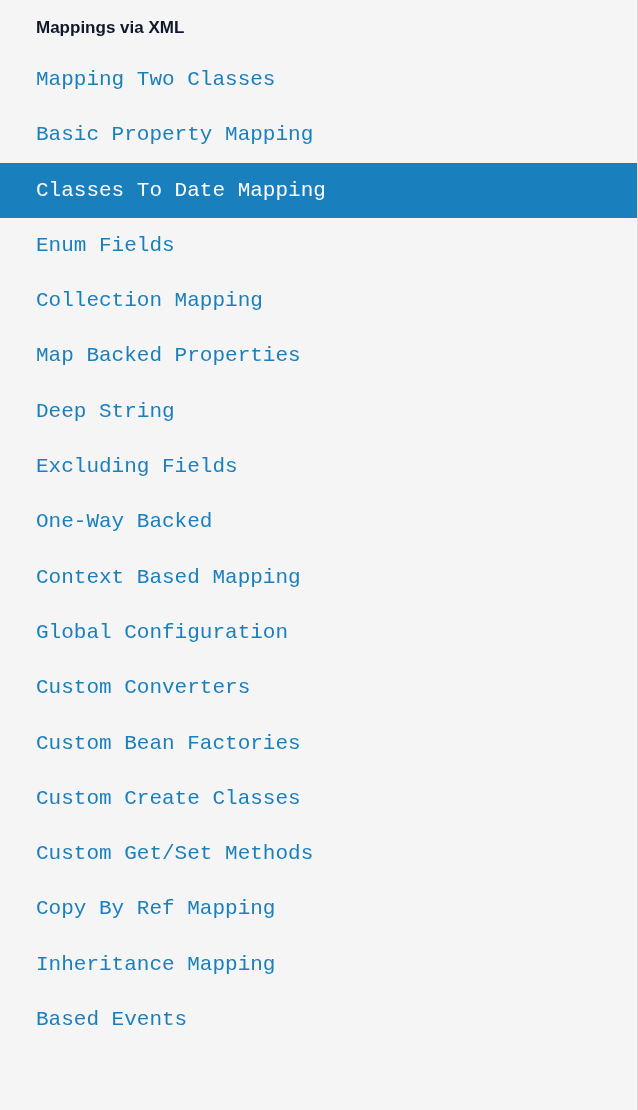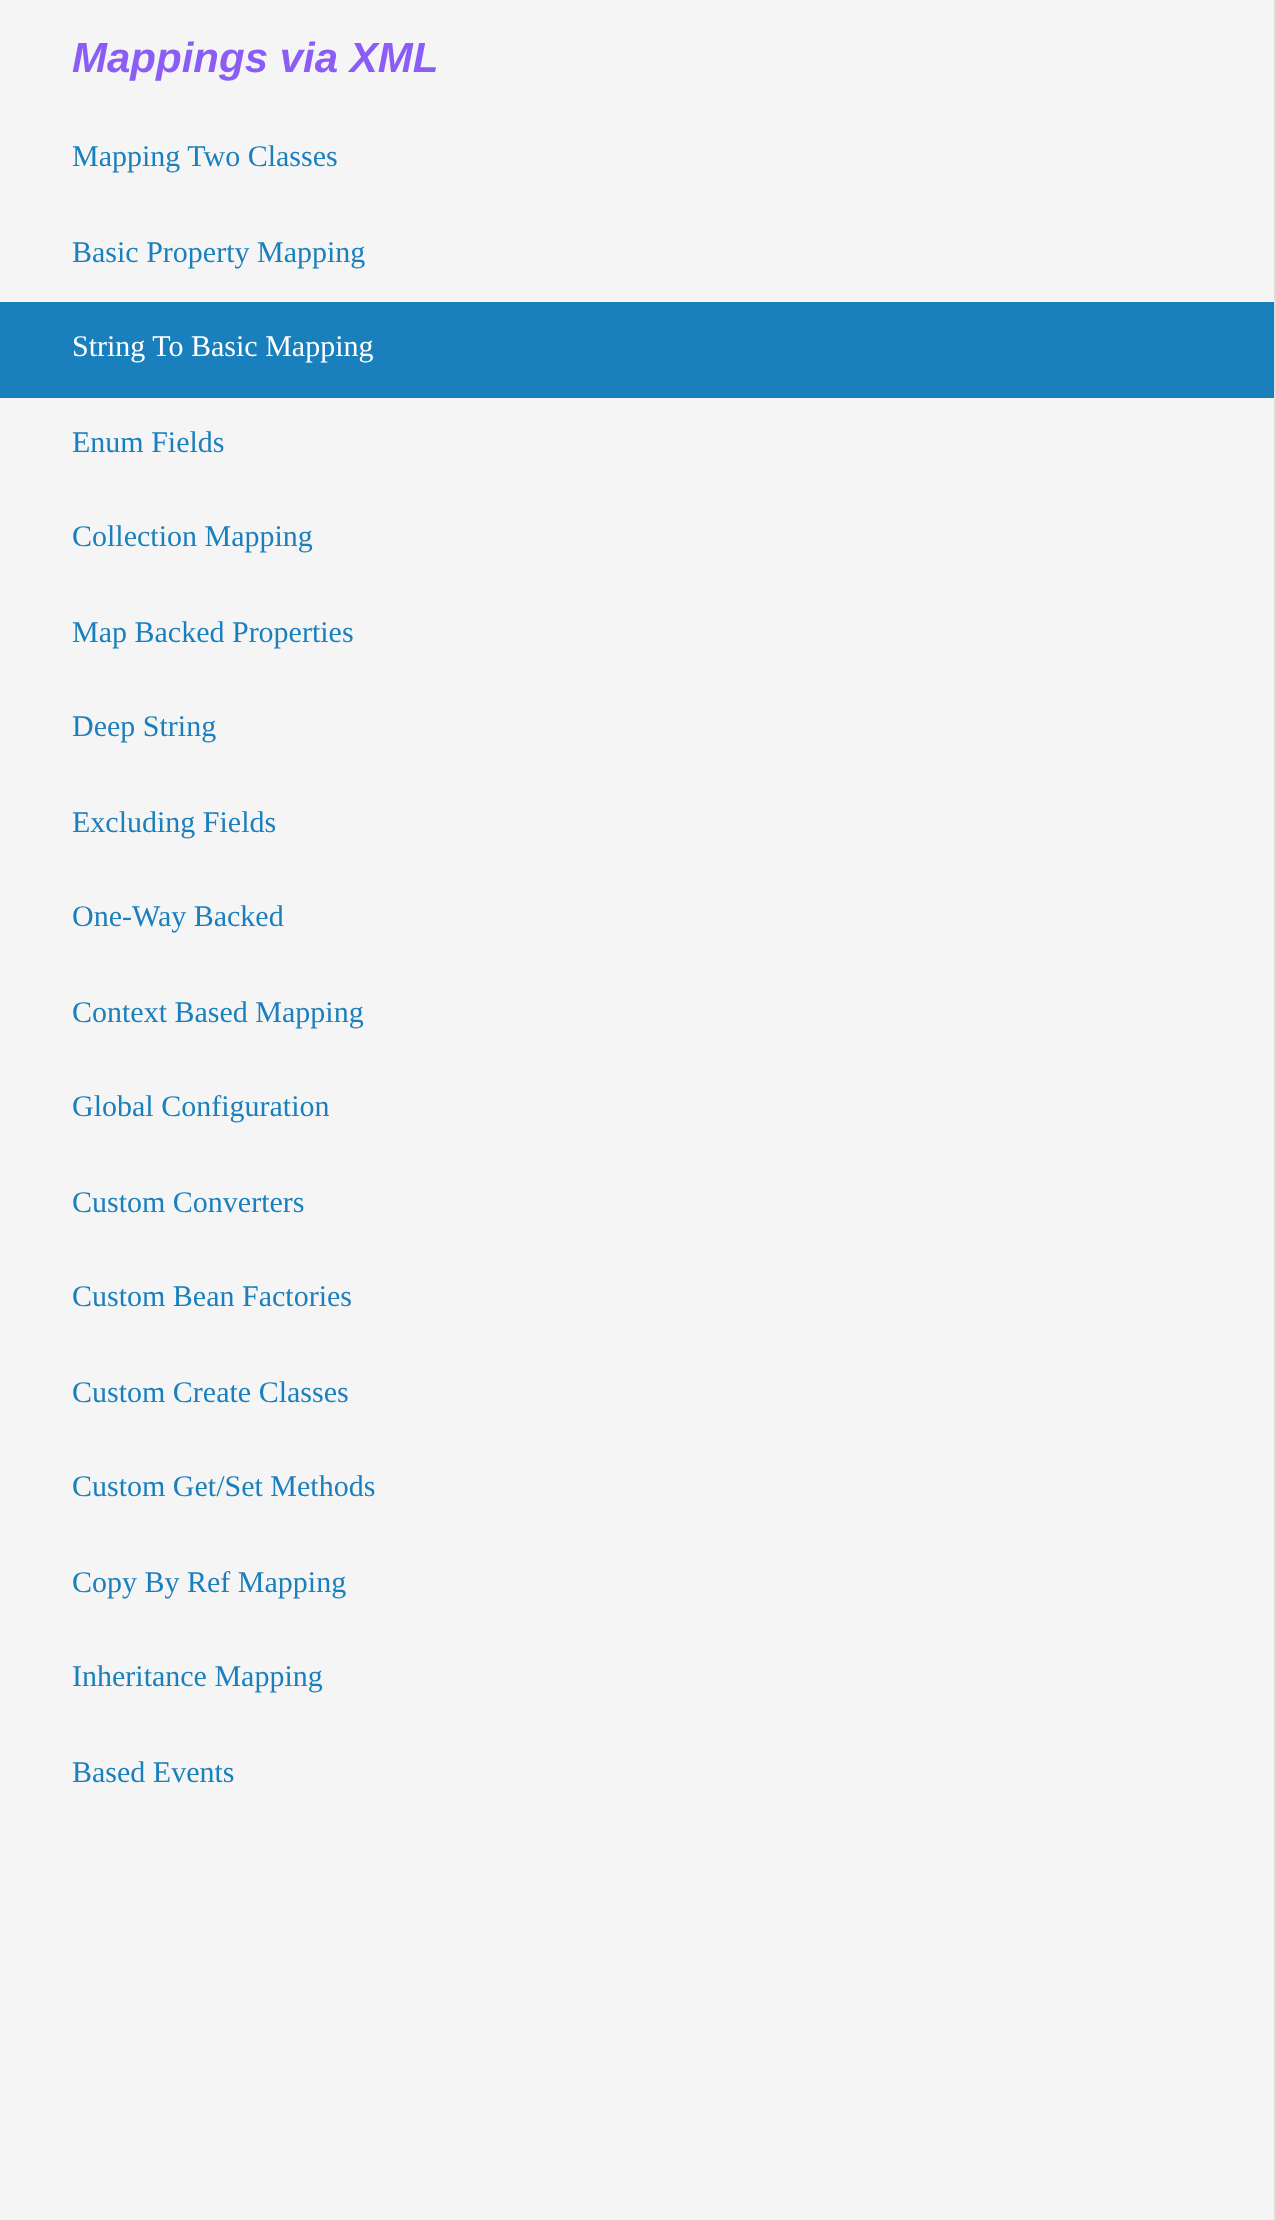--- a/index.html
+++ b/index.html
@@ -17,43 +17,42 @@
 
     .sidebar {
       width: 638px;
       background: #f5f5f5;
       border-right: 1px solid #ddd;
       min-height: 1110px;
     }
 
     .section-header {
       padding: 18px 36px 14px 36px;
-      font-size: 21px;
+      font-size: 17px;
       font-weight: 600;
-      color: #8b5cf6;
+      color: #0f172a;
       background: #f5f5f5;
-      font-style: italic;
     }
 
     .nav-list {
       list-style: none;
     }
 
     .nav-item {
       display: block;
       width: 100%;
       padding: 14px 36px;
-      font-size: 15px;
+      font-size: 21px;
       color: #1a7fbd;
       background: transparent;
       cursor: pointer;
       text-align: left;
       border: none;
       outline: none;
-      font-family: Liberation Serif, serif;
+      font-family: Liberation Mono, monospace;
       font-weight: 400;
       line-height: 1.3;
     }
 
     .nav-item.active {
       background: #1a7fbd;
       color: #ffffff;
     }
   </style>
 </head>
@@ -62,21 +61,21 @@
 <div class="sidebar">
   <div class="section-header">Mappings via XML</div>
   <ul class="nav-list">
   <li>
         <button class="nav-item">Mapping Two Classes</button>
       </li>
       <li>
         <button class="nav-item">Basic Property Mapping</button>
       </li>
       <li>
-        <button class="nav-item active">String To Basic Mapping</button>
+        <button class="nav-item active">Classes To Date Mapping</button>
       </li>
       <li>
         <button class="nav-item">Enum Fields</button>
       </li>
       <li>
         <button class="nav-item">Collection Mapping</button>
       </li>
       <li>
         <button class="nav-item">Map Backed Properties</button>
       </li>

